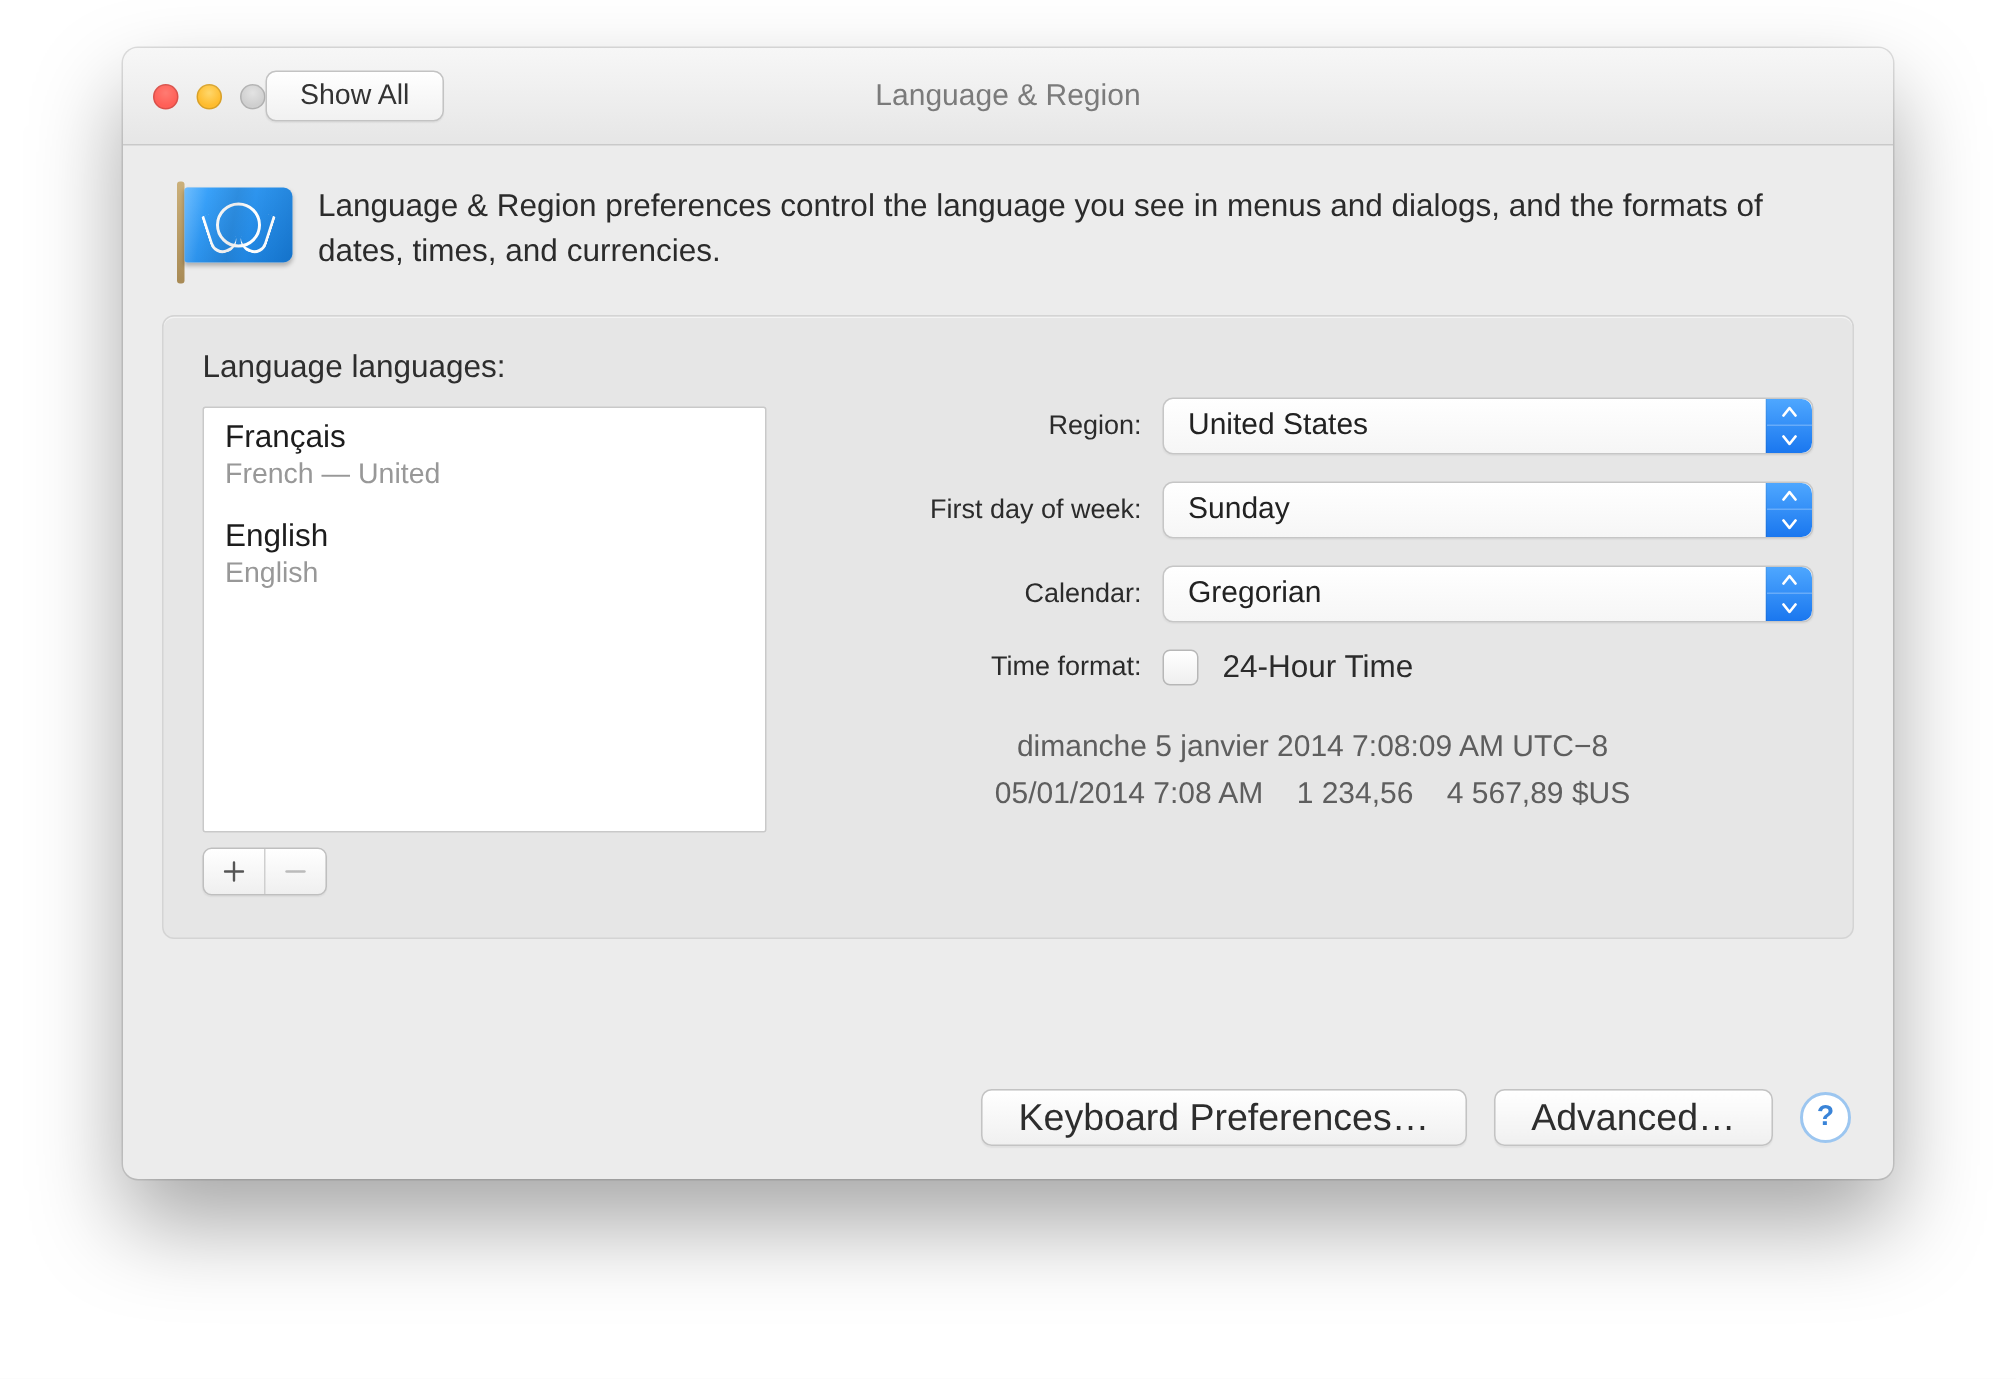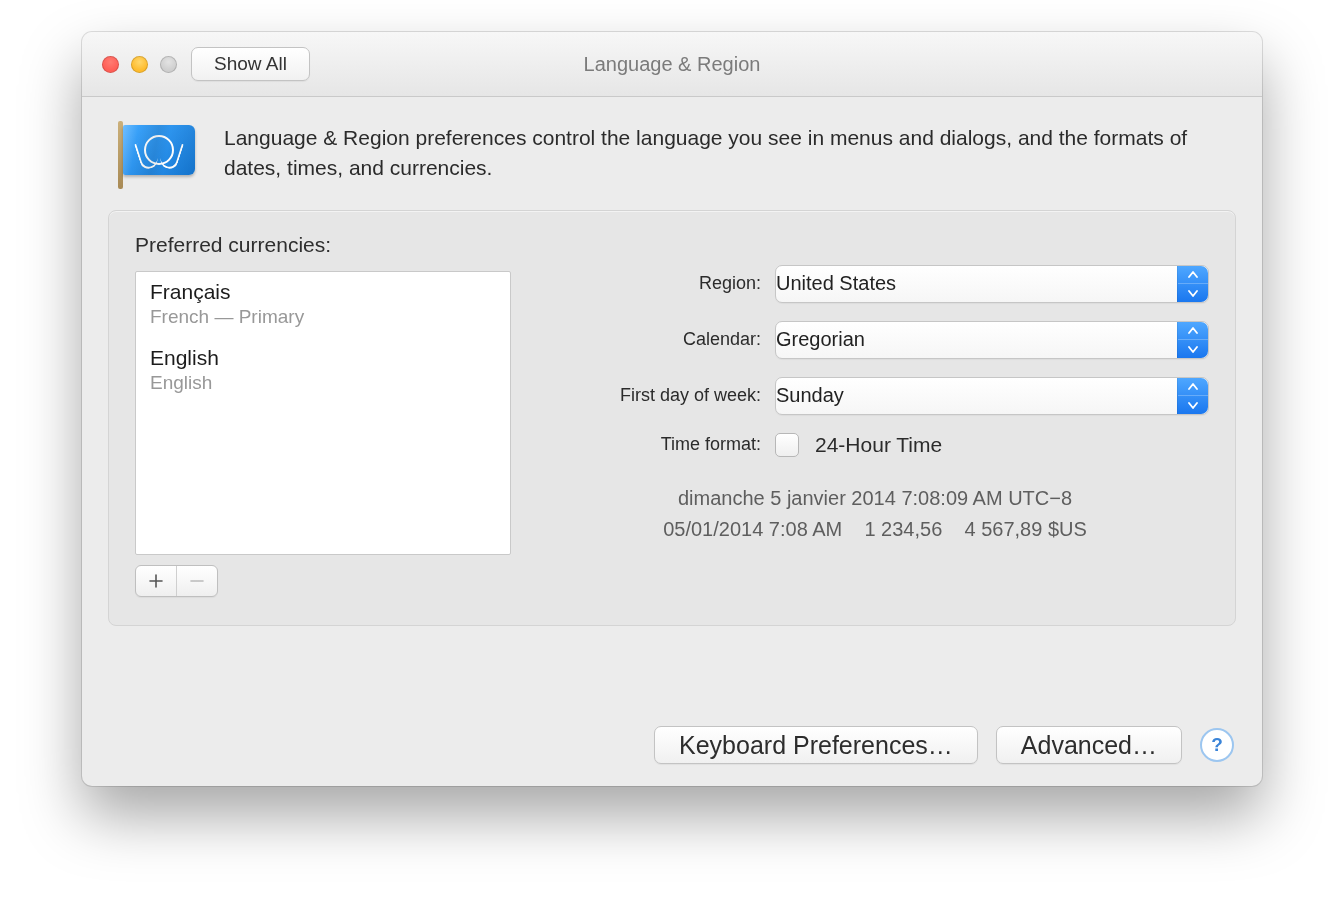--- a/index.html
+++ b/index.html
@@ -28,21 +28,20 @@
     overflow: hidden;
   }
   
   .titlebar {
     height: 64px;
     background: linear-gradient(#f7f7f7, #e6e6e6);
     border-bottom: 1px solid #c9c9c9;
     display: flex;
     align-items: center;
     padding: 0 20px;
-    gap: 14px;
     position: relative;
   }
   .traffic {
     display: flex;
     gap: 12px;
     align-items: center;
   }
   .tl {
     width: 17px; height: 17px; border-radius: 50%;
     box-shadow: inset 0 0 0 1px rgba(0,0,0,0.15);
@@ -103,21 +102,21 @@
     display: flex; align-items: center; justify-content: center;
     font-size: 15px;
     cursor: default;
     flex-shrink: 0;
   }
   .searchicon svg { display: block; }
   
   .intro {
     display: flex;
     padding: 26px 36px 20px 36px;
-    gap: 28px;
+    gap: 16px;
     align-items: flex-start;
     justify-content: flex-end;
   }
   .flag {
     width: 78px; height: 58px; position: relative; flex-shrink: 0;
     margin-top: 2px;
   }
   .flag .pole {
     position: absolute; left: 0; top: -4px; bottom: -6px; width: 5px;
     background: linear-gradient(#cbb07a, #a88a55);
@@ -224,21 +223,21 @@
     color: #2b2b2b;
   }
   .popup {
     flex: 1;
     height: 36px;
     background: linear-gradient(#ffffff,#f6f6f6);
     border: 1px solid #c6c6c6;
     border-radius: 7px;
     display: flex;
     align-items: center;
-    padding-left: 0;
+    padding-left: 16px;
     font-size: 20px;
     color: #222;
     position: relative;
     box-shadow: 0 1px 0 rgba(255,255,255,0.5) inset, 0 1px 1px rgba(0,0,0,0.04);
     cursor: default;
   }
   .popup .stepper {
     position: absolute;
     right: 0; top: 0; bottom: 0;
     width: 30px;
@@ -333,25 +332,25 @@
           <div class="leaves"></div>
         </div>
       </div>
       <div class="intro-text">Language &amp; Region preferences control the language you see in menus and dialogs, and the formats of dates, times, and currencies.</div>
     </div>
 
     <div class="groupbox">
       <div class="gb-inner">
 
         <div class="leftcol">
-          <div class="section-label">Preferred currencies:</div>
+          <div class="section-label">Language languages:</div>
           <div class="langlist">
             <div class="langitem">
               <div class="lang-primary">Français</div>
-              <div class="lang-secondary">French — Primary</div>
+              <div class="lang-secondary">French — United</div>
             </div>
             <div class="langitem">
               <div class="lang-primary">English</div>
               <div class="lang-secondary">English</div>
             </div>
           </div>
           <div class="pm-buttons">
             <div class="pm plus">
               <svg width="14" height="14" viewBox="0 0 14 14">
                   <path d="M7 1 V13 M1 7 H13" stroke="#555" stroke-width="1.6" stroke-linecap="round"></path>
@@ -379,42 +378,42 @@
                 <div>
                     <svg width="10" height="7" viewBox="0 0 10 7">
                       <path d="M1 1 L5 6 L9 1" fill="none" stroke="#fff" stroke-width="1.8" stroke-linecap="round" stroke-linejoin="round"></path>
                     </svg>
                   </div>
               </div>
             </div>
           </div>
 
           <div class="formrow">
+            <div class="flabel">First day of week:</div>
+            <div class="popup">
+              <span>Sunday</span>
+              <div class="stepper">
+                <div>
+                    <svg width="10" height="7" viewBox="0 0 10 7">
+                      <path d="M1 6 L5 1 L9 6" fill="none" stroke="#fff" stroke-width="1.8" stroke-linecap="round" stroke-linejoin="round"></path>
+                    </svg>
+                  </div>
+                <div>
+                    <svg width="10" height="7" viewBox="0 0 10 7">
+                      <path d="M1 1 L5 6 L9 1" fill="none" stroke="#fff" stroke-width="1.8" stroke-linecap="round" stroke-linejoin="round"></path>
+                    </svg>
+                  </div>
+              </div>
+            </div>
+          </div>
+
+          <div class="formrow">
             <div class="flabel">Calendar:</div>
             <div class="popup">
               <span>Gregorian</span>
-              <div class="stepper">
-                <div>
-                    <svg width="10" height="7" viewBox="0 0 10 7">
-                      <path d="M1 6 L5 1 L9 6" fill="none" stroke="#fff" stroke-width="1.8" stroke-linecap="round" stroke-linejoin="round"></path>
-                    </svg>
-                  </div>
-                <div>
-                    <svg width="10" height="7" viewBox="0 0 10 7">
-                      <path d="M1 1 L5 6 L9 1" fill="none" stroke="#fff" stroke-width="1.8" stroke-linecap="round" stroke-linejoin="round"></path>
-                    </svg>
-                  </div>
-              </div>
-            </div>
-          </div>
-
-          <div class="formrow">
-            <div class="flabel">First day of week:</div>
-            <div class="popup">
-              <span>Sunday</span>
               <div class="stepper">
                 <div>
                     <svg width="10" height="7" viewBox="0 0 10 7">
                       <path d="M1 6 L5 1 L9 6" fill="none" stroke="#fff" stroke-width="1.8" stroke-linecap="round" stroke-linejoin="round"></path>
                     </svg>
                   </div>
                 <div>
                     <svg width="10" height="7" viewBox="0 0 10 7">
                       <path d="M1 1 L5 6 L9 1" fill="none" stroke="#fff" stroke-width="1.8" stroke-linecap="round" stroke-linejoin="round"></path>
                     </svg>

